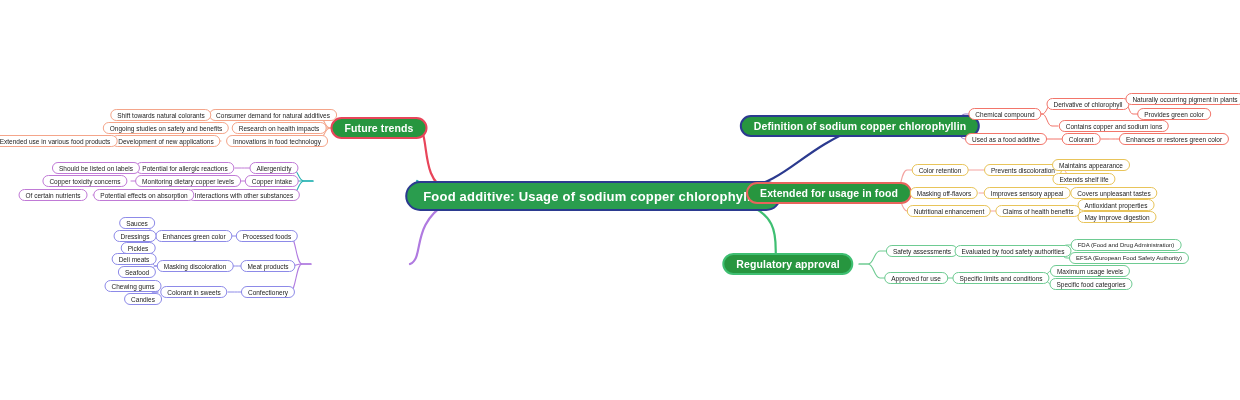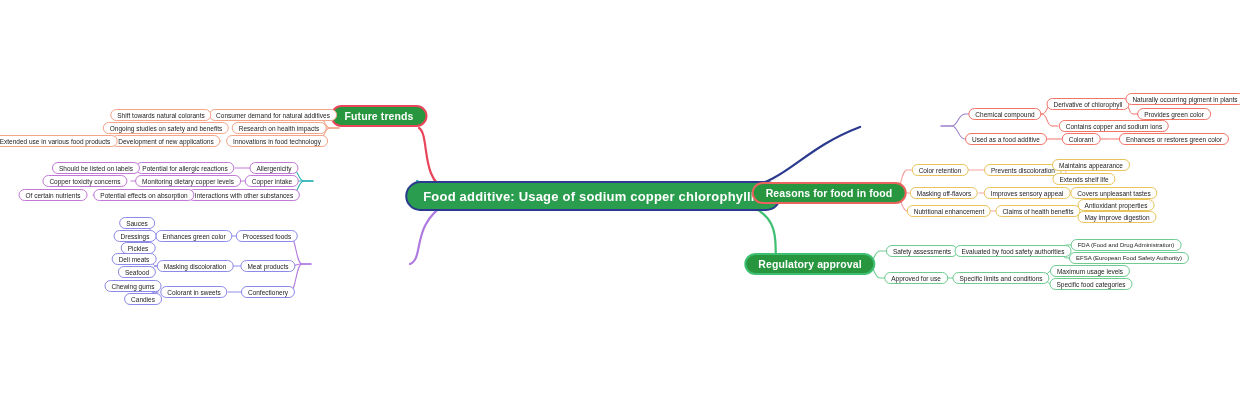--- a/index.html
+++ b/index.html
@@ -80,20 +80,23 @@
       <path d="M 158 236 L 154 236 C 150 236 150 236 146 236 L 142 236" fill="none" stroke="#8d8ae8" stroke-width="1" stroke-linecap="round"></path>
       <path d="M 158 236 L 154 236 C 150 236 150 248 146 248 L 142 248" fill="none" stroke="#8d8ae8" stroke-width="1" stroke-linecap="round"></path>
       <path d="M 160 266 L 156 266 C 152 266 152 259 148 259 L 144 259" fill="none" stroke="#8d8ae8" stroke-width="1" stroke-linecap="round"></path>
       <path d="M 160 266 L 156 266 C 152 266 152 272 148 272 L 144 272" fill="none" stroke="#8d8ae8" stroke-width="1" stroke-linecap="round"></path>
       <path d="M 158 292 L 154 292 C 150 292 150 286 146 286 L 142 286" fill="none" stroke="#8d8ae8" stroke-width="1" stroke-linecap="round"></path>
       <path d="M 158 292 L 154 292 C 150 292 150 299 146 299 L 142 299" fill="none" stroke="#8d8ae8" stroke-width="1" stroke-linecap="round"></path>
     </svg>
   <div class="node root" id="root-node" style="left: 593px; top: 196px; background: rgb(42, 157, 78); border-color: rgb(43, 58, 143);">
     <span>Food additive: Usage of sodium copper chlorophyllin</span>
   </div>
+<div class="node branch" style="left: 860px; top: 126px; border-color: rgb(43, 58, 143);">
+      <span>Definition of sodium copper chlorophyllin</span>
+    </div>
     <div class="node leaf" style="left: 1005px; top: 114px; border-color: rgb(242, 117, 106);">
       <span>Chemical compound</span>
     </div>
     <div class="node leaf" style="left: 1088px; top: 104px; border-color: rgb(242, 117, 106);">
       <span>Derivative of chlorophyll</span>
     </div>
     <div class="node leaf" style="left: 1185px; top: 99px; border-color: rgb(242, 117, 106);">
       <span>Naturally occurring pigment in plants</span>
     </div>
     <div class="node leaf" style="left: 1174px; top: 114px; border-color: rgb(242, 117, 106);">
@@ -105,21 +108,21 @@
     <div class="node leaf" style="left: 1006px; top: 139px; border-color: rgb(242, 117, 106);">
       <span>Used as a food additive</span>
     </div>
     <div class="node leaf" style="left: 1081px; top: 139px; border-color: rgb(242, 117, 106);">
       <span>Colorant</span>
     </div>
     <div class="node leaf" style="left: 1174px; top: 139px; border-color: rgb(242, 117, 106);">
       <span>Enhances or restores green color</span>
     </div>
     <div class="node branch" style="left: 829px; top: 193px; border-color: rgb(232, 100, 92);">
-      <span>Reasons for food in food</span>
+      <span>Extended for usage in food</span>
     </div>
     <div class="node leaf" style="left: 940px; top: 170px; border-color: rgb(232, 196, 90);">
       <span>Color retention</span>
     </div>
     <div class="node leaf" style="left: 1023px; top: 170px; border-color: rgb(232, 196, 90);">
       <span>Prevents discoloration</span>
     </div>
     <div class="node leaf" style="left: 1091px; top: 165px; border-color: rgb(232, 196, 90);">
       <span>Maintains appearance</span>
     </div>
@@ -140,21 +143,21 @@
     </div>
     <div class="node leaf" style="left: 1038px; top: 211px; border-color: rgb(232, 196, 90);">
       <span>Claims of health benefits</span>
     </div>
     <div class="node leaf" style="left: 1116px; top: 205px; border-color: rgb(232, 196, 90);">
       <span>Antioxidant properties</span>
     </div>
     <div class="node leaf" style="left: 1117px; top: 217px; border-color: rgb(232, 196, 90);">
       <span>May improve digestion</span>
     </div>
-    <div class="node branch" style="left: 810px; top: 264px; border-color: rgb(63, 191, 114);">
+    <div class="node branch" style="left: 788px; top: 264px; border-color: rgb(63, 191, 114);">
       <span>Regulatory approval</span>
     </div>
     <div class="node leaf" style="left: 922px; top: 251px; border-color: rgb(110, 203, 146);">
       <span>Safety assessments</span>
     </div>
     <div class="node leaf" style="left: 1013px; top: 251px; border-color: rgb(110, 203, 146);">
       <span>Evaluated by food safety authorities</span>
     </div>
     <div class="node leaf sm" style="left: 1126px; top: 245px; border-color: rgb(110, 203, 146);">
       <span>FDA (Food and Drug Administration)</span>
@@ -167,21 +170,21 @@
     </div>
     <div class="node leaf" style="left: 1001px; top: 278px; border-color: rgb(110, 203, 146);">
       <span>Specific limits and conditions</span>
     </div>
     <div class="node leaf" style="left: 1090px; top: 271px; border-color: rgb(110, 203, 146);">
       <span>Maximum usage levels</span>
     </div>
     <div class="node leaf" style="left: 1091px; top: 284px; border-color: rgb(110, 203, 146);">
       <span>Specific food categories</span>
     </div>
-    <div class="node branch" style="left: 379px; top: 116px; border-color: rgb(232, 69, 90);">
+    <div class="node branch" style="left: 379px; top: 128px; border-color: rgb(232, 69, 90);">
       <span>Future trends</span>
     </div>
     <div class="node leaf" style="left: 273px; top: 115px; border-color: rgb(244, 165, 138);">
       <span>Consumer demand for natural additives</span>
     </div>
     <div class="node leaf" style="left: 161px; top: 115px; border-color: rgb(244, 165, 138);">
       <span>Shift towards natural colorants</span>
     </div>
     <div class="node leaf" style="left: 279px; top: 128px; border-color: rgb(244, 165, 138);">
       <span>Research on health impacts</span>

